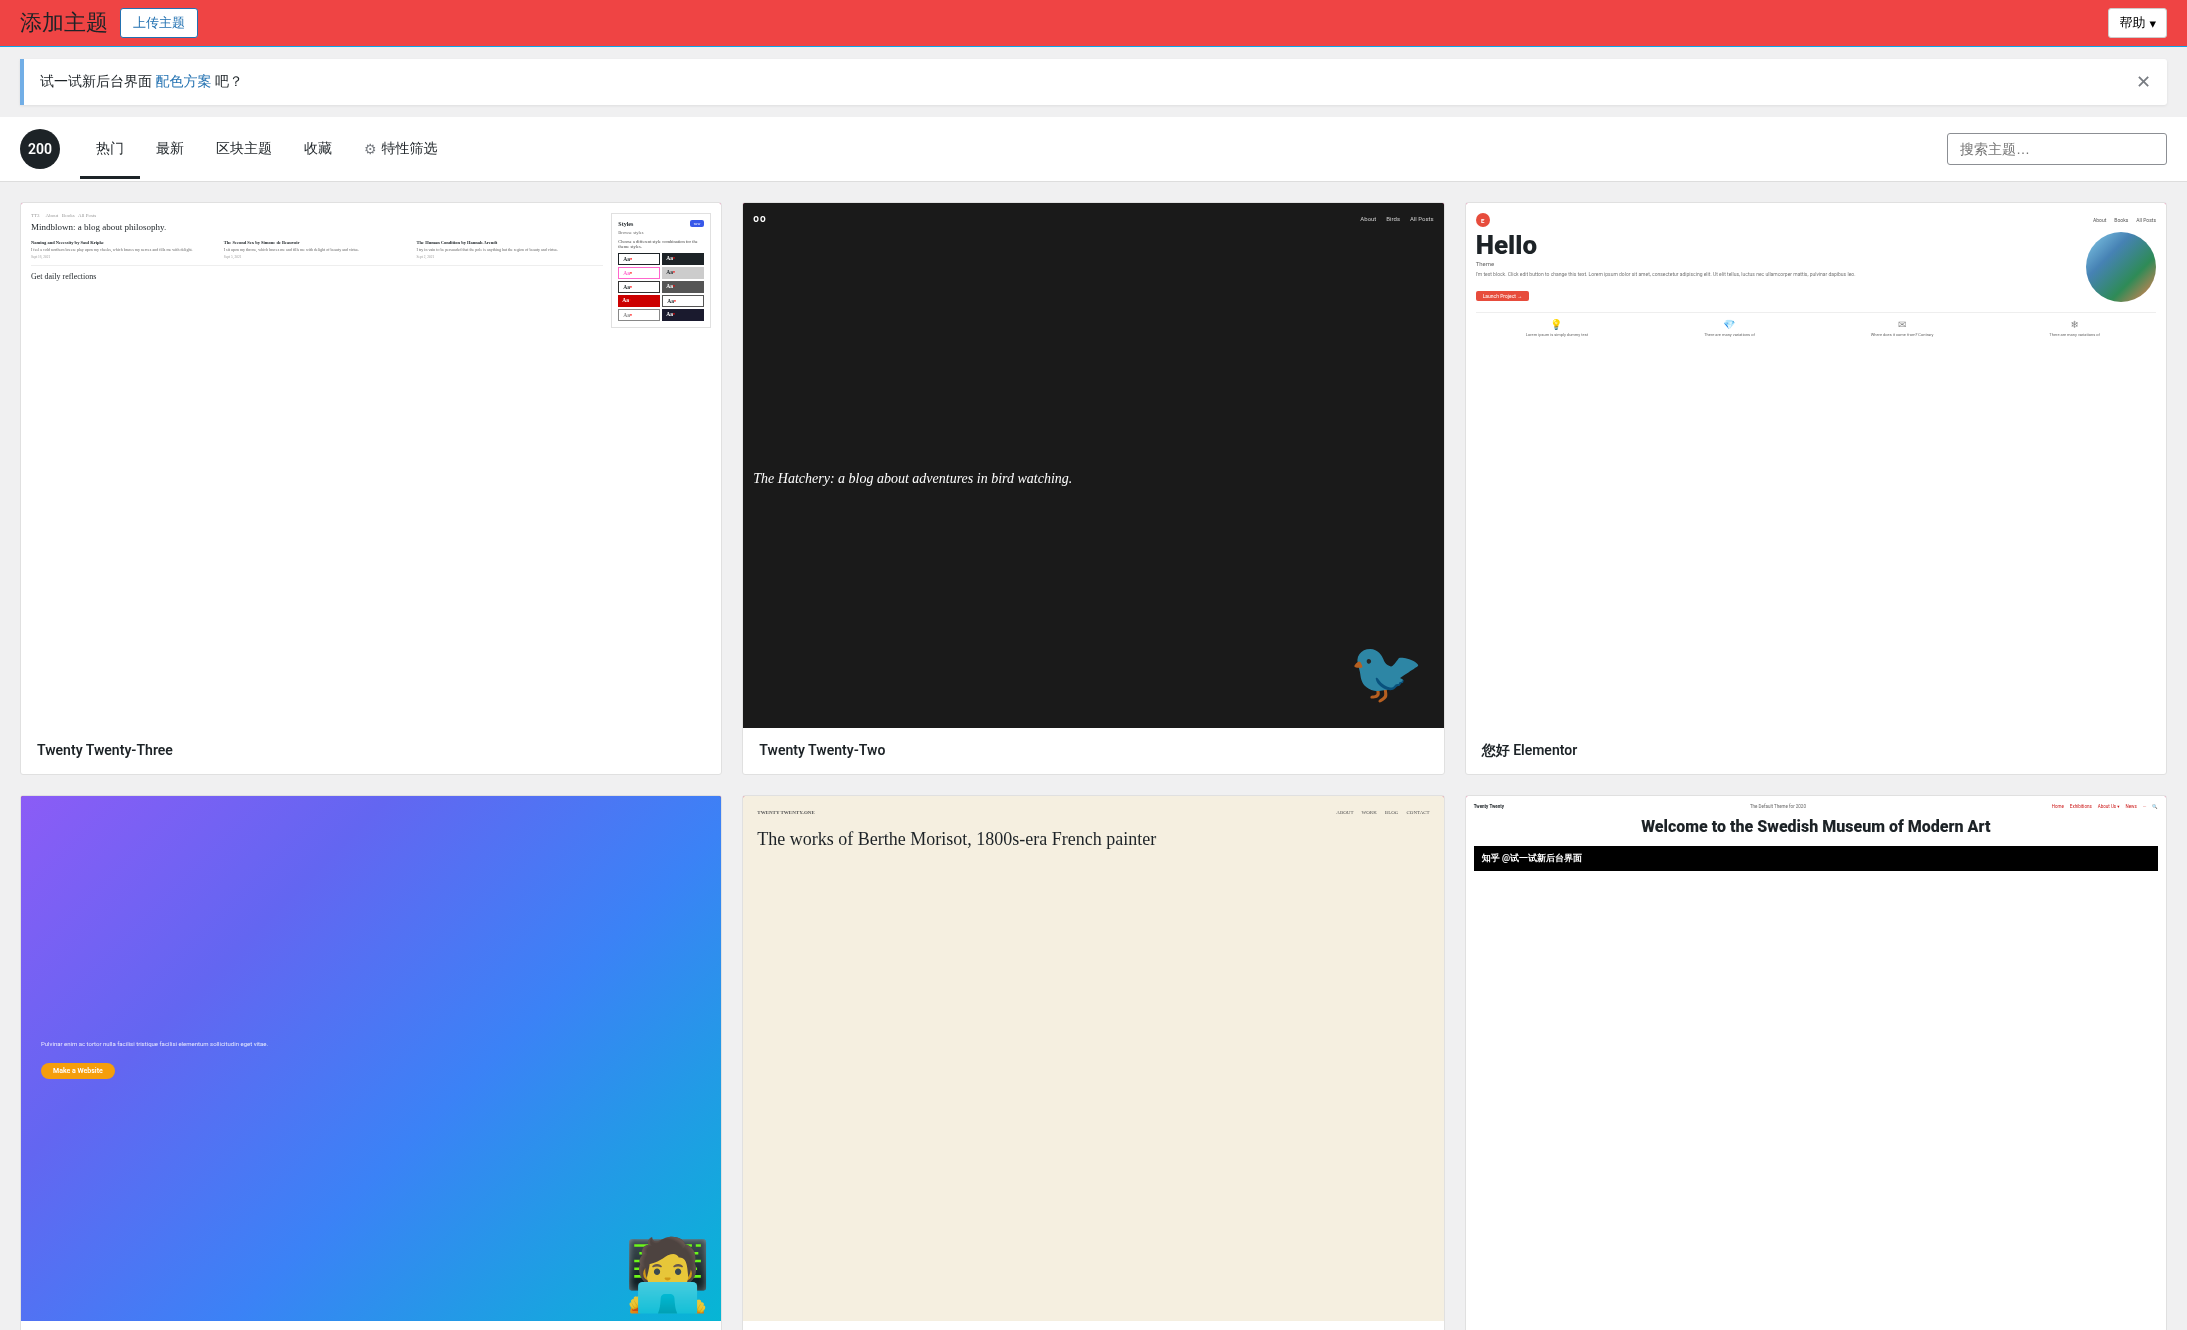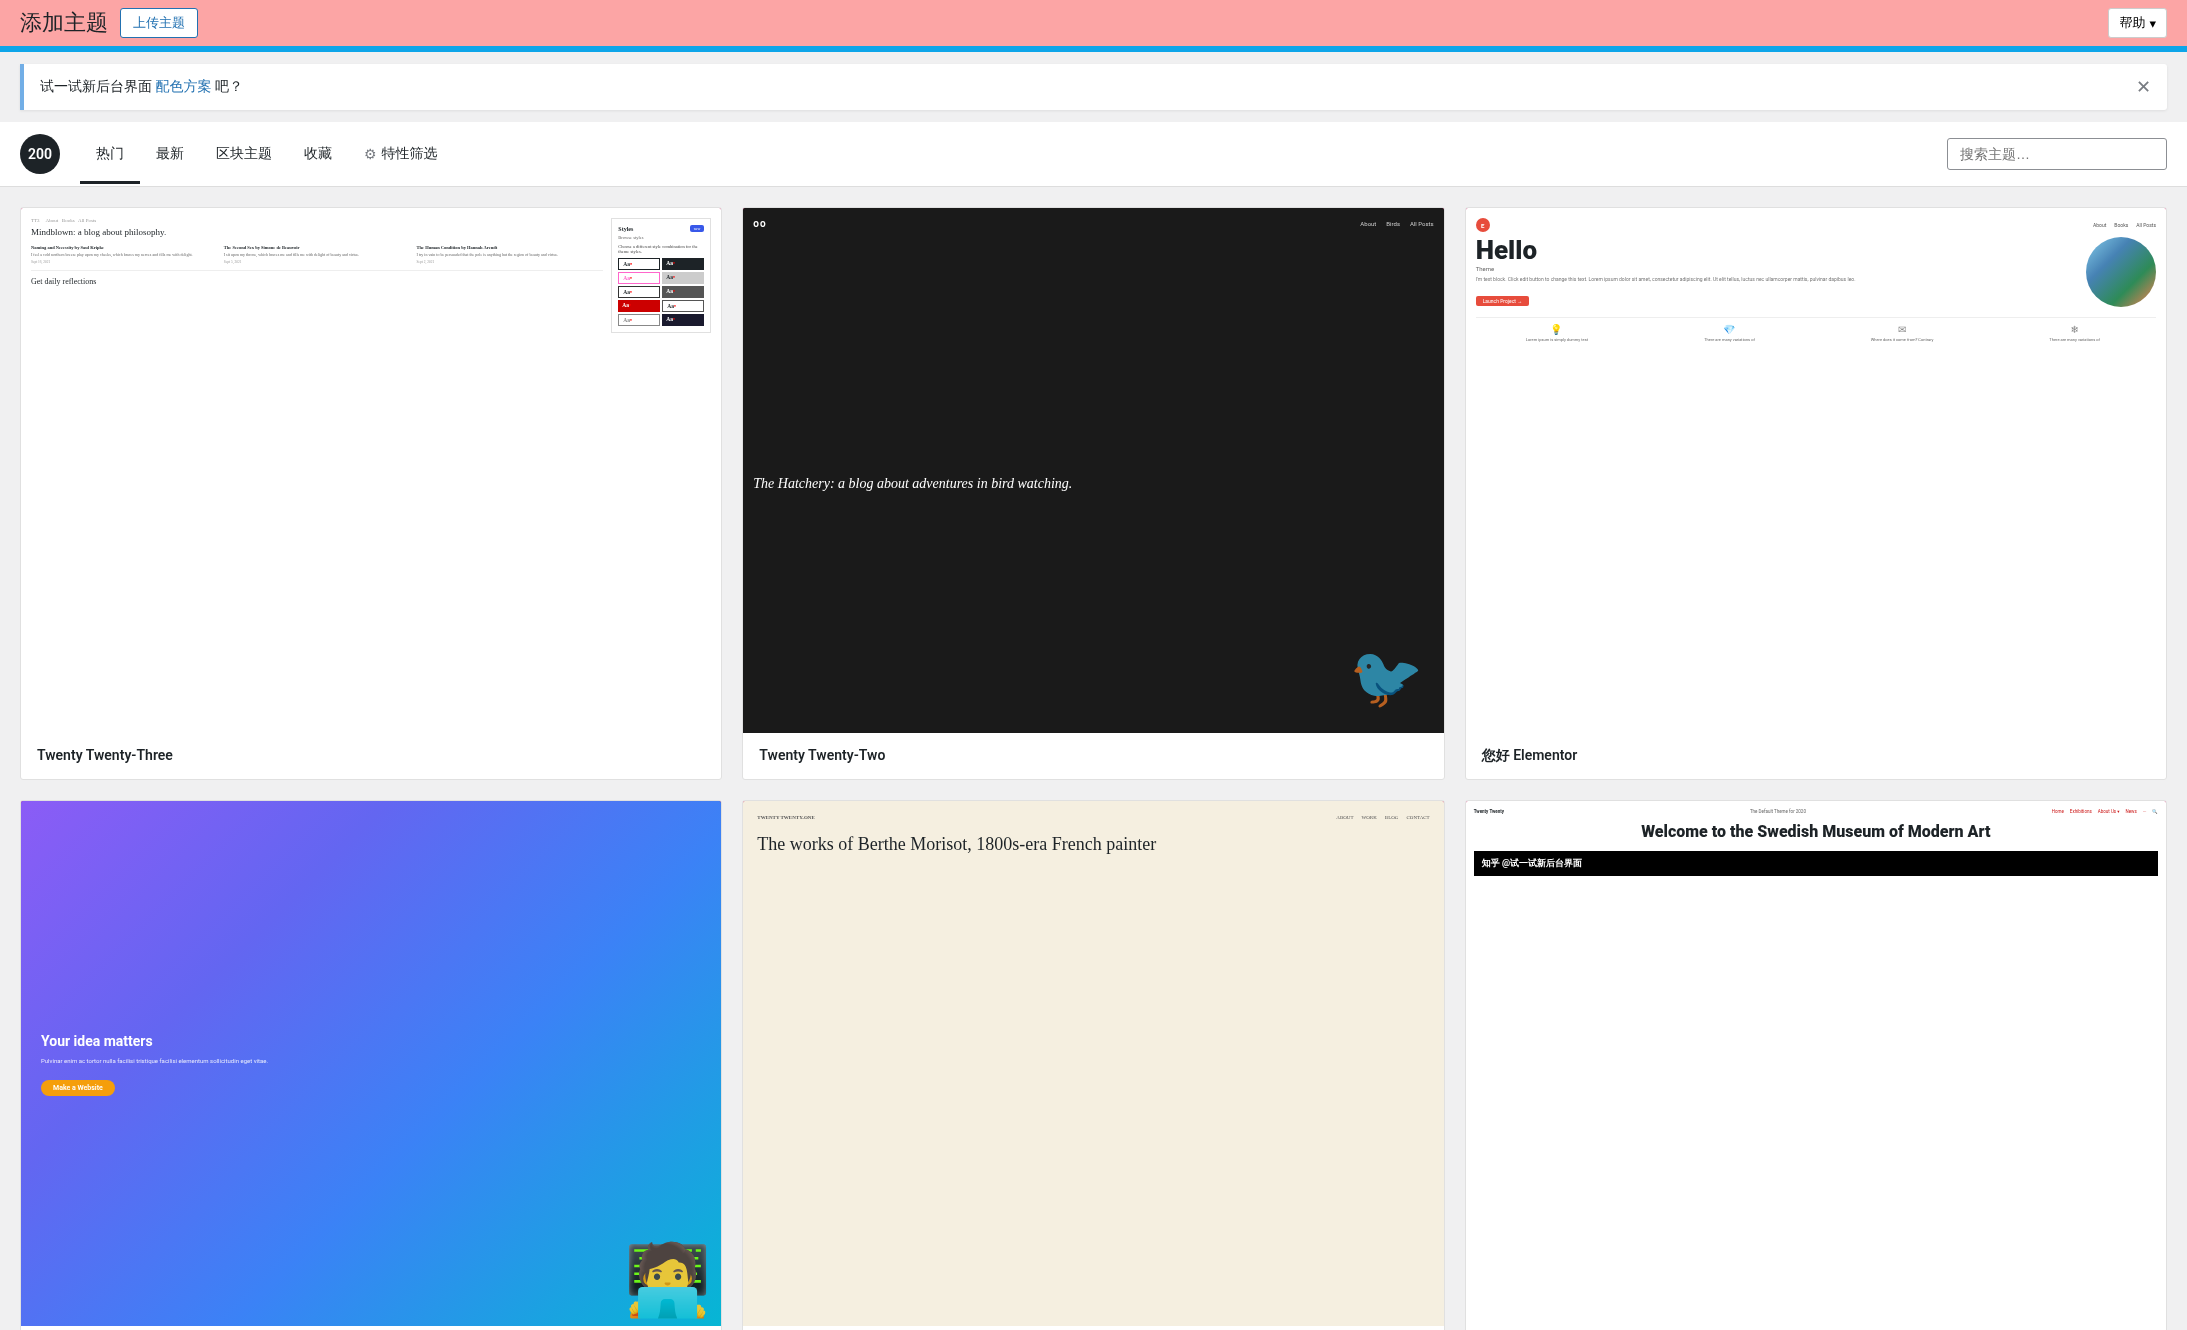--- a/index.html
+++ b/index.html
@@ -1,21 +1,21 @@
 <!DOCTYPE html>
 <html><head>
   <meta charset="utf-8">
   <style>
     * { box-sizing: border-box; margin: 0; padding: 0; }
     body { font-family: -apple-system, BlinkMacSystemFont, "Segoe UI", Roboto, sans-serif; background: #f0f0f1; color: #1d2327; }
 
     
     .top-header {
       display: flex; align-items: center; justify-content: space-between;
-      padding: 8px 20px; background: #fca5a5; border-bottom: 6px solid #0ea5e9;
+      padding: 8px 20px; background: #ef4444; border-bottom: 1px solid #0ea5e9;
     }
     .top-header-left { display: flex; align-items: center; gap: 12px; }
     .page-title { font-size: 22px; font-weight: 400; color: #1d2327; }
     .upload-btn {
       background: #fff; border: 1px solid #2271b1; color: #2271b1;
       padding: 5px 12px; border-radius: 3px; cursor: pointer; font-size: 13px;
     }
     .help-btn {
       display: flex; align-items: center; gap: 4px; cursor: pointer;
       background: #fff; border: 1px solid #ccc; padding: 5px 10px; border-radius: 3px; font-size: 13px;
@@ -270,21 +270,20 @@
     </div>
 
     <div class="theme-card">
       <div class="installed-badge">
         <span class="installed-check">✓</span>
         <span>✓ 已安装</span>
       </div>
       <div class="theme-preview">
         <div style="background:linear-gradient(135deg, #8b5cf6 0%, #6366f1 30%, #3b82f6 60%, #06b6d4 100%); height:100%; display:flex; align-items:center; padding:20px; position:relative; overflow:hidden;">
           <div style="z-index:2; flex:1;">
-            <div style="color:#fff; font-size:14px; font-weight:700; line-height:1.3; margin-bottom:6px;">Your idea matters</div>
             <div style="color:rgba(255,255,255,0.85); font-size:6px; line-height:1.5; margin-bottom:10px;">Pulvinar enim ac tortor nulla facilisi tristique facilisi elementum sollicitudin eget vitae.</div>
             <div style="background:#f59e0b; color:#fff; padding:4px 12px; border-radius:20px; font-size:7px; font-weight:600; display:inline-block;">Make a Website</div>
           </div>
           <div style="position:absolute; right:10px; bottom:5px; font-size:70px; opacity:0.9; z-index:1;">🧑‍💻</div>
         </div>
       </div>
       <div class="theme-name">Astra</div>
     </div>
 
     <div class="theme-card">

